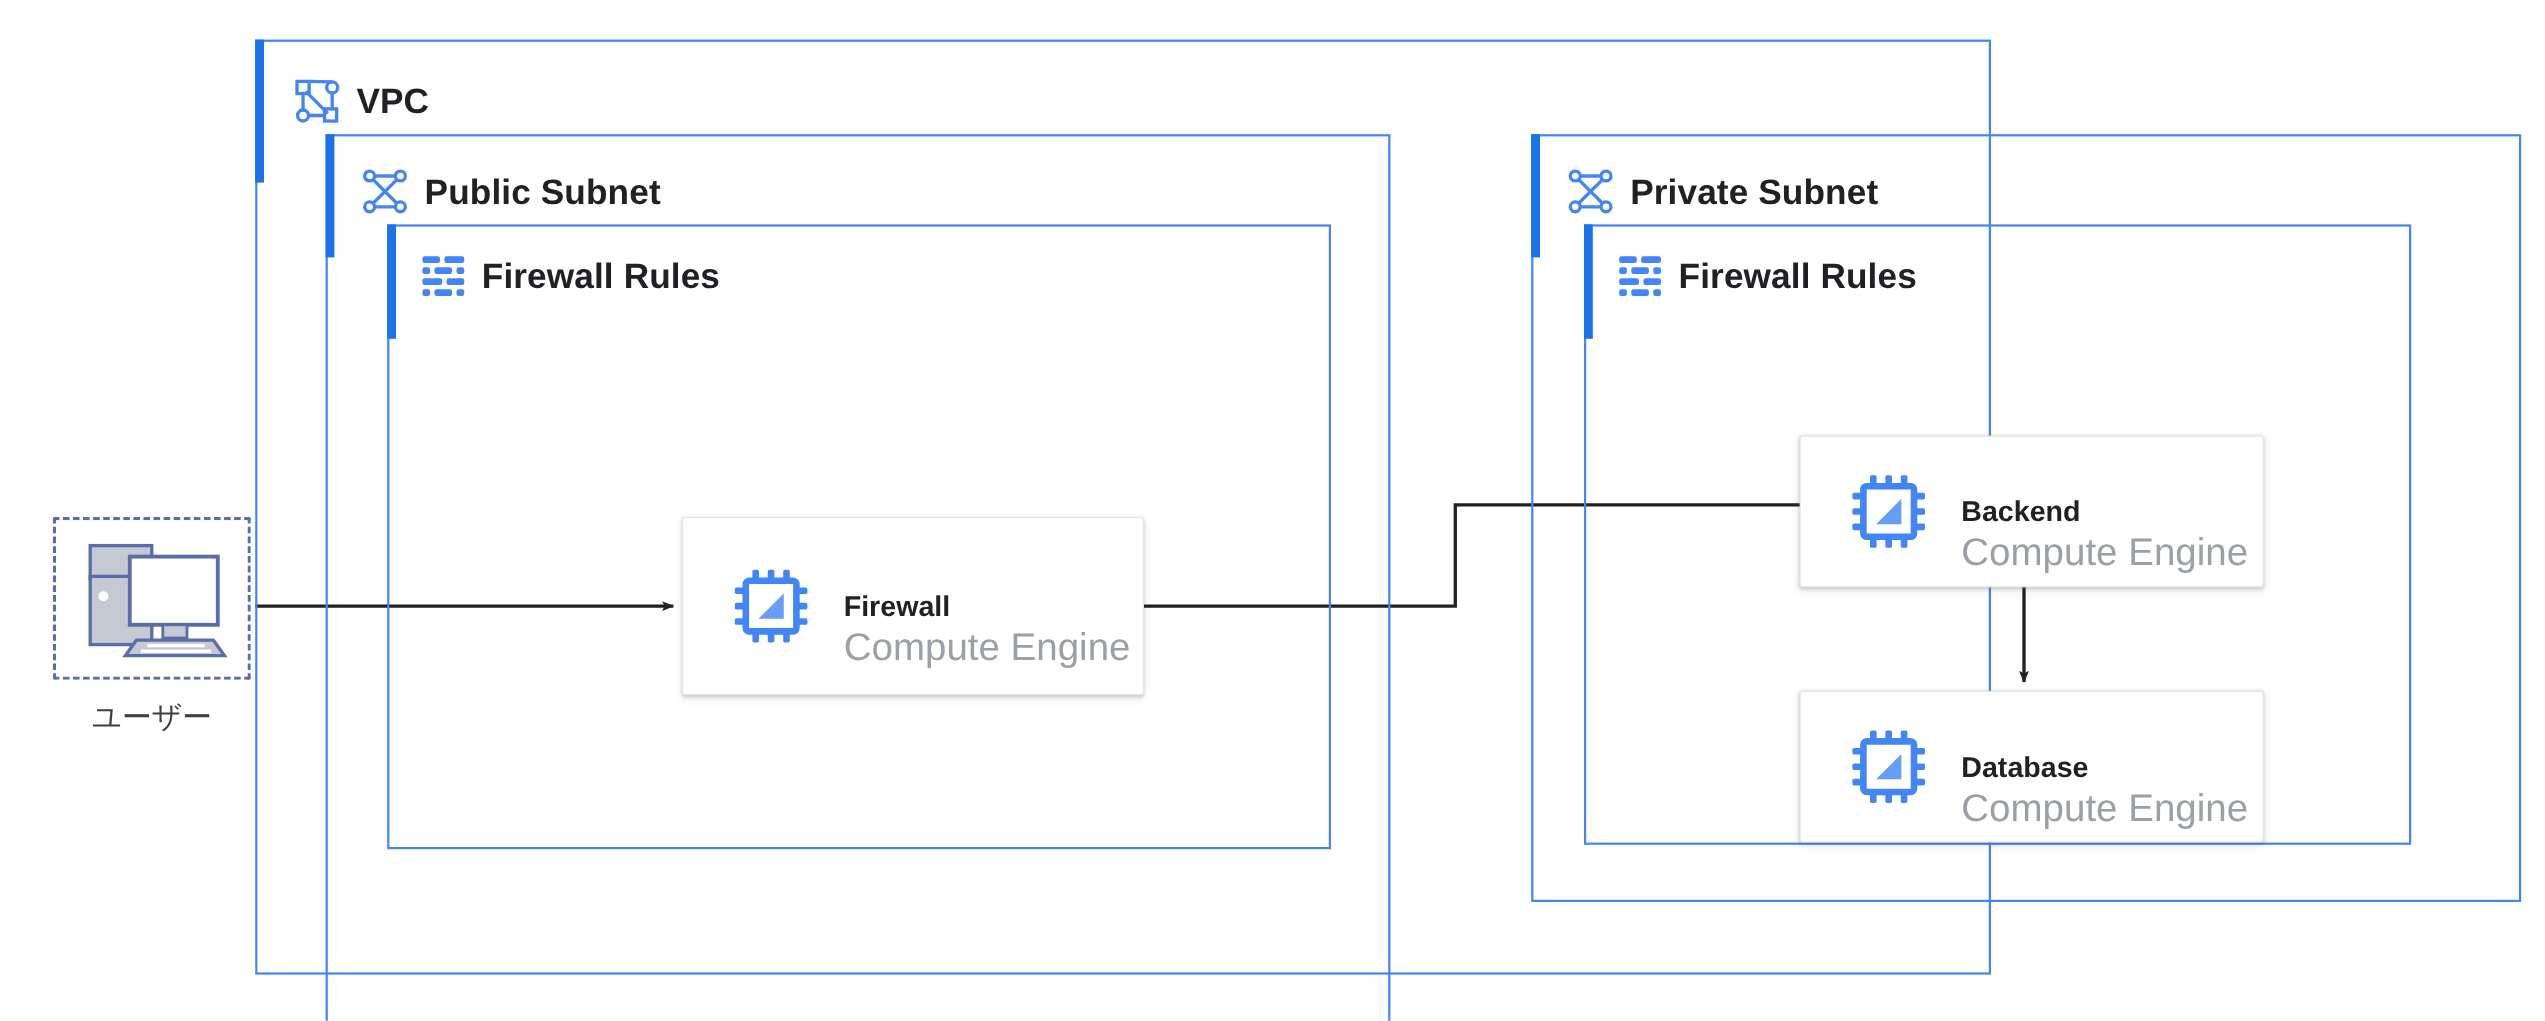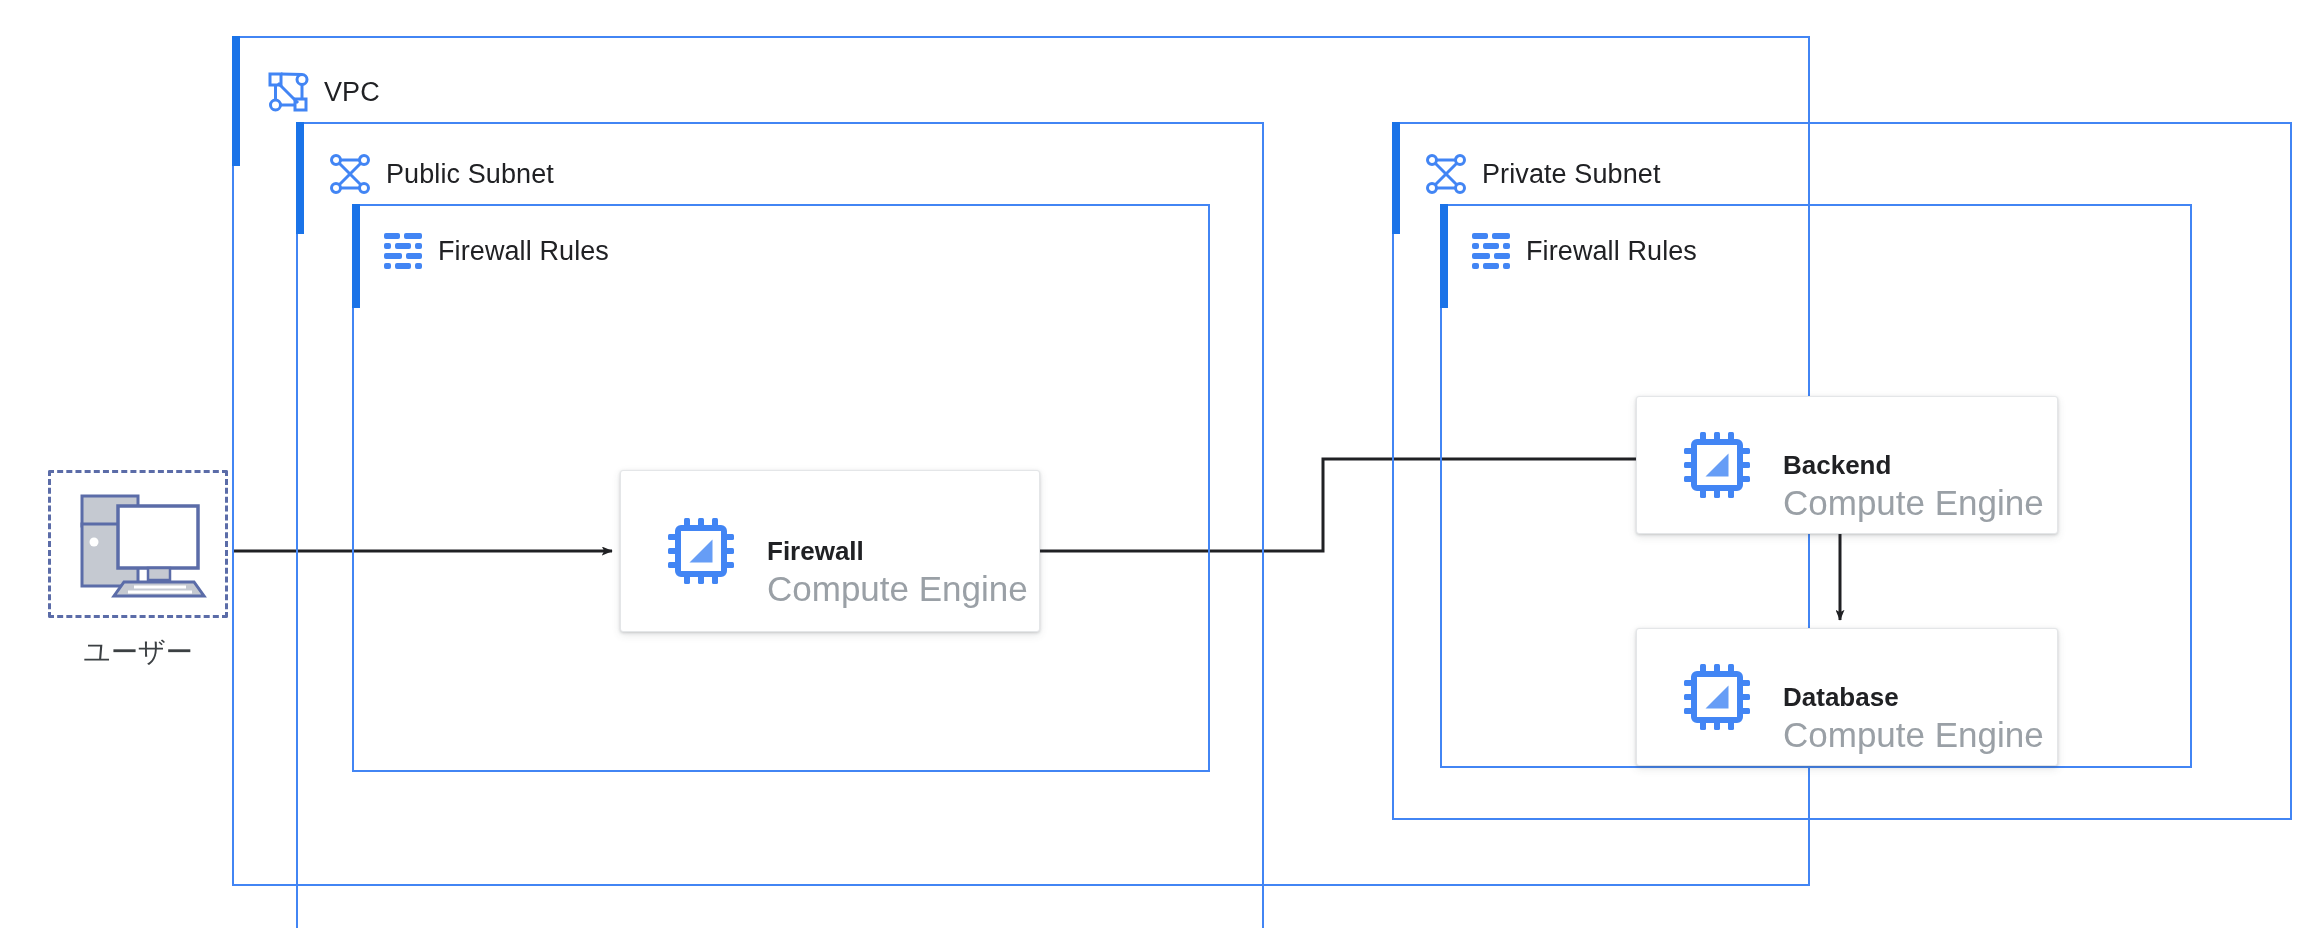--- a/index.html
+++ b/index.html
@@ -18,22 +18,22 @@
   }
   .group-tab{
     position:absolute;left:-2px;top:-2px;
     width:8px;background:#1a73e8;
   }
   .group-head{
     position:absolute;display:flex;align-items:center;
     gap:14px;white-space:nowrap;
   }
   .group-title{
-    font-size:27px;color:#202124;letter-spacing:.1px;
-    font-weight:400;line-height:1;
+    font-size:32px;color:#202124;letter-spacing:.1px;
+    font-weight:700;line-height:1;
   }
   .gicon{flex:0 0 auto;display:block;}
 
   
   .card{
     position:absolute;box-sizing:border-box;background:#ffffff;
     border:1px solid #e4e6e8;border-radius:3px;
     box-shadow:0 1px 3px rgba(60,64,67,.22),0 3px 8px rgba(60,64,67,.12);
     display:flex;align-items:center;
   }

